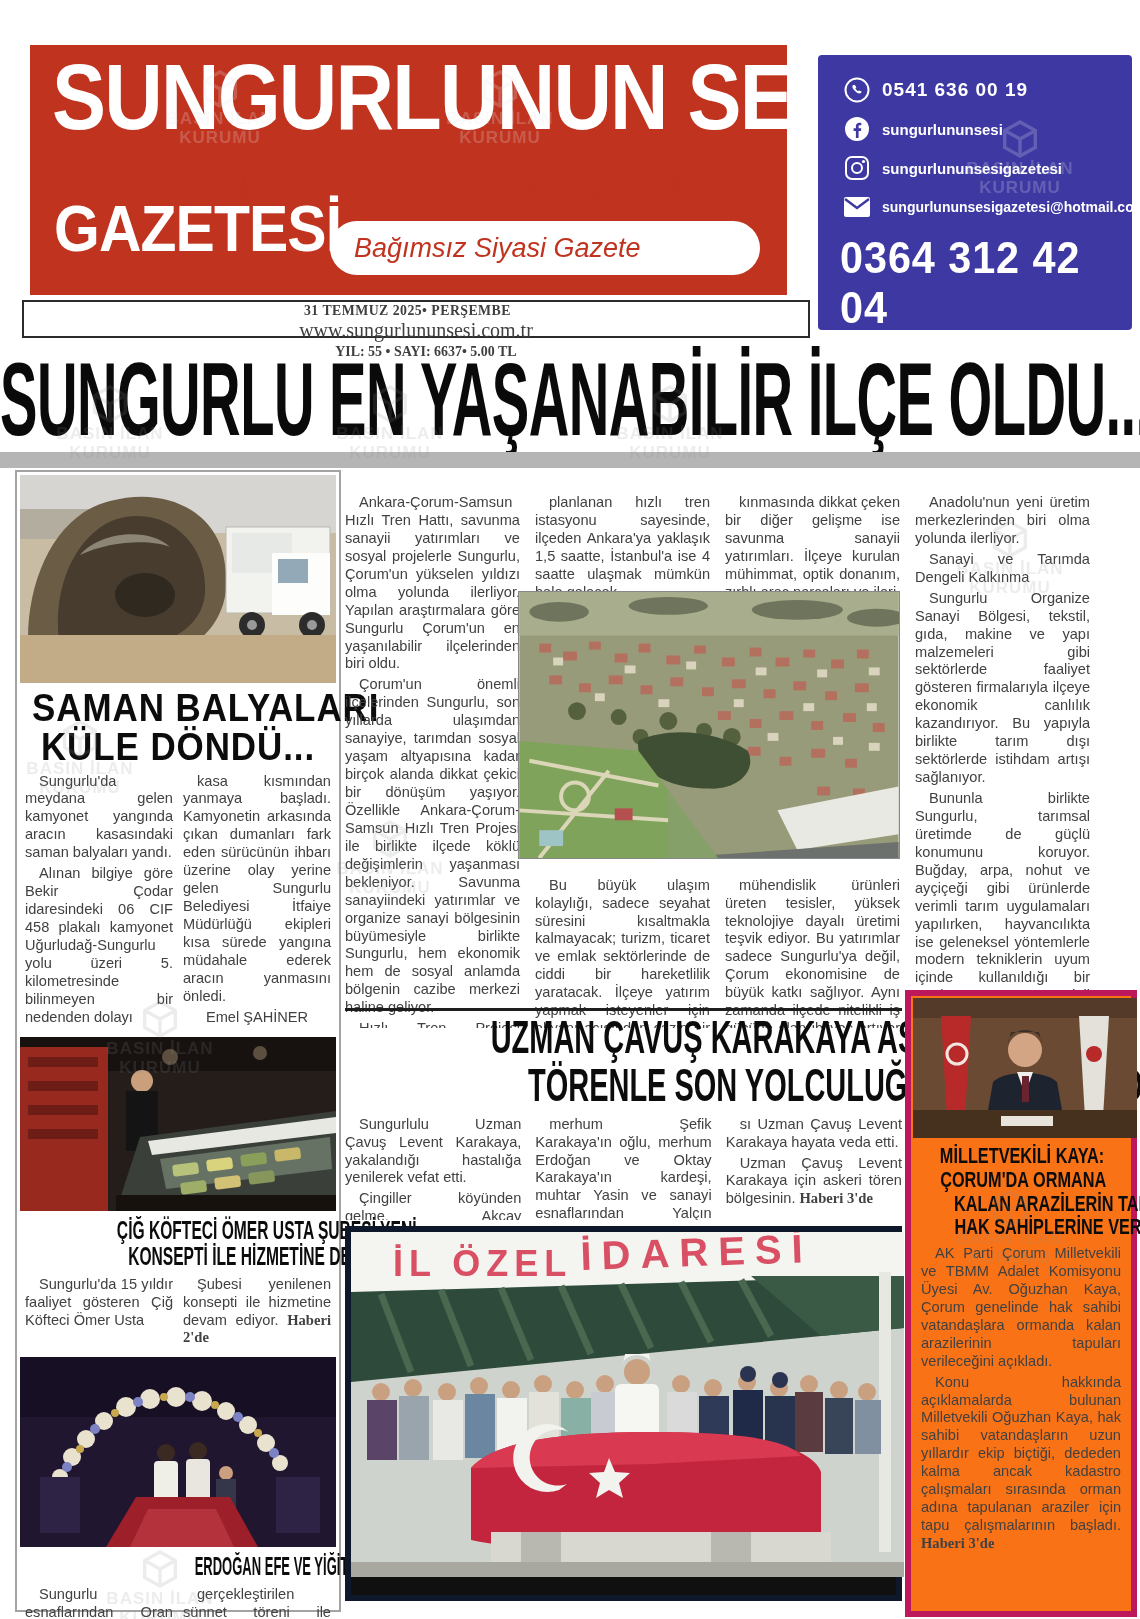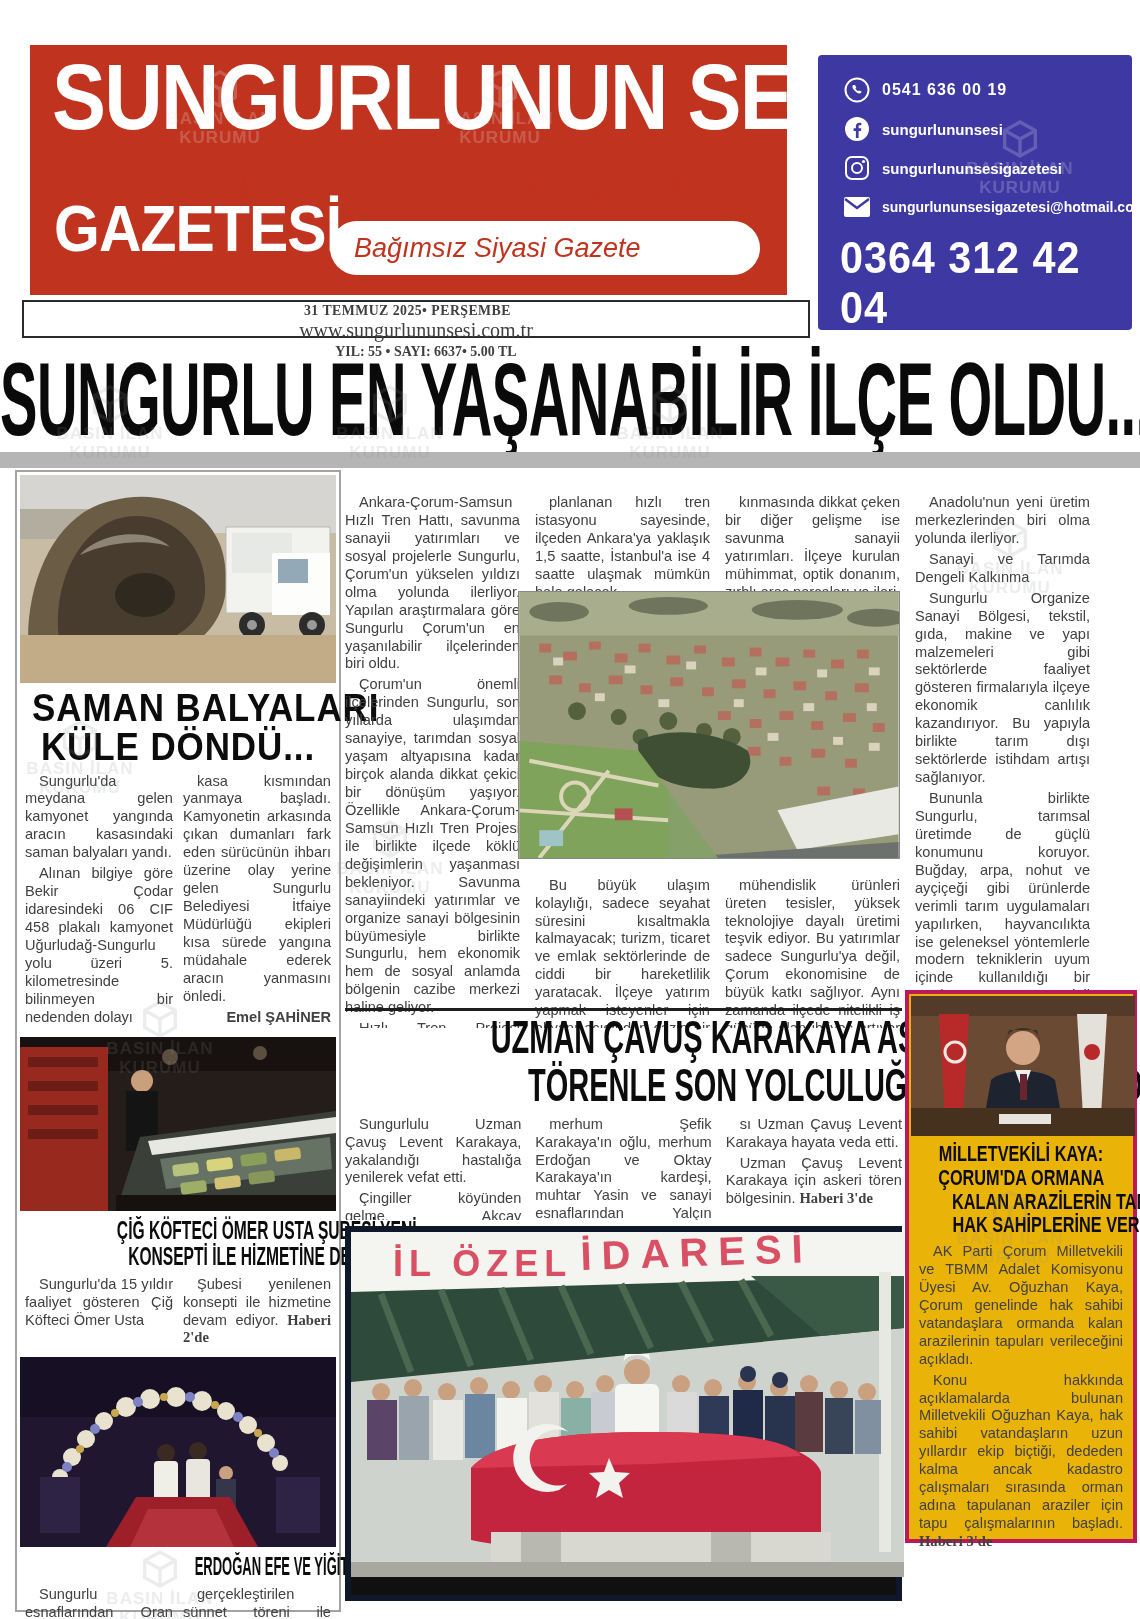--- a/index.html
+++ b/index.html
@@ -22,41 +22,41 @@
   .mast-pill{position:absolute;left:300px;top:176px;width:430px;height:54px;background:#fff;border-radius:28px;
     display:flex;align-items:center;padding-left:24px;box-sizing:border-box;}
   .mast-pill span{color:#c0331f;font-weight:normal;font-style:italic;font-size:27px;}
 
   
   .contact{position:absolute;left:818px;top:55px;width:314px;height:275px;background:#3e38a3;border-radius:4px;
     color:#fff;box-sizing:border-box;padding:22px 0 0 26px;}
   .c-row{display:flex;align-items:center;margin-bottom:13px;}
   .c-ico{width:26px;height:26px;margin-right:12px;flex:0 0 auto;display:flex;align-items:center;justify-content:center;}
   .c-row .lbl{font-weight:bold;font-size:15px;}
-  .c-row .lbl.num{font-size:16px;letter-spacing:1px;}
+  .c-row .lbl.num{font-size:19px;letter-spacing:1px;}
   .c-row .lbl.mail{font-size:14px;}
   .c-phone{font-weight:800;font-size:44px;letter-spacing:1px;margin:4px 0 0 -4px;transform:scaleX(.94);transform-origin:left;}
 
   
   .datestrip{position:absolute;left:22px;top:300px;width:788px;height:38px;border:2px solid #2b2b2b;background:#fff;
     box-sizing:border-box;display:flex;align-items:center;justify-content:space-between;padding:0 14px;flex-direction:column;}
   .datestrip .d1{font-family:"Liberation Serif",serif;font-weight:bold;font-size:15px;letter-spacing:.5px;transform:scaleX(.92);transform-origin:left;}
   .datestrip .d2{font-family:"Liberation Serif",serif;font-size:20px;}
   .datestrip .d3{font-family:"Liberation Serif",serif;font-weight:bold;font-size:15.5px;transform:scaleX(.9);transform-origin:right;}
 
   
   .main-headline{position:absolute;left:0;top:346px;width:1140px;height:106px;overflow:visible;}
   .main-headline span{display:inline-block;white-space:nowrap;font-weight:800;font-size:104px;line-height:1.02;
     color:#0a0a0a;transform:scaleX(.54);transform-origin:left top;letter-spacing:-1px;}
   .gray-bar{position:absolute;left:0;top:452px;width:1140px;height:16px;background:#b5b5b5;}
 
   
   .coltext{font-size:14.6px;line-height:1.23;color:#414141;text-align:justify;}
   .coltext p{margin:0 0 3px;text-indent:14px;}
-  .byline{font-weight:bold;text-align:right;text-indent:0 !important;}
+  .byline{font-weight:normal;text-align:center;text-indent:0 !important;}
   .haberi{font-family:"Liberation Serif",serif;font-weight:bold;}
 
   
   .leftcol{position:absolute;left:15px;top:470px;width:326px;height:1142px;border:2px solid #a3a3a3;box-sizing:border-box;background:#fff;}
   .leftcol .photo{margin:3px;}
   .lc-head{text-align:center;color:#0c0c0c;font-weight:800;line-height:1.02;margin:6px 0 4px;}
   .lc-head span{display:inline-block;white-space:nowrap;}
   .saman-head span{font-size:38px;transform:scaleX(.92);letter-spacing:1px;}
   .cig-head span{font-size:26px;transform:scaleX(.6);letter-spacing:0;}
   .erd-head span{font-size:26px;transform:scaleX(.5);}
@@ -74,21 +74,21 @@
   
   .uzman{position:absolute;left:345px;top:1014px;width:557px;}
   .uz-head{text-align:center;color:#0c0c0c;font-weight:800;line-height:1.04;}
   .uz-head span{display:inline-block;white-space:nowrap;font-size:46px;transform:scaleX(.63);letter-spacing:0;}
   .uz-cols{display:flex;gap:14px;margin-top:6px;height:104px;overflow:hidden;}
   .uz-cols > div{flex:1;}
   .funeral-wrap{margin-top:6px;border:6px solid #0f172a;}
   .black-bar{height:18px;background:#101010;}
 
   
-  .rightcol{position:absolute;left:905px;top:990px;width:232px;height:553px;border:4px solid #be185d;box-sizing:border-box;background:#eab308;}
+  .rightcol{position:absolute;left:905px;top:990px;width:232px;height:627px;border:6px solid #be185d;box-sizing:border-box;background:#f97316;}
   .rc-head{text-align:center;color:#0c0c0c;font-weight:800;line-height:1.08;margin:6px 0 4px;}
   .rc-head span{display:inline-block;white-space:nowrap;font-size:22px;transform:scaleX(.74);}
   .rc-text{padding:2px 10px;}
 
   .photo{display:block;}
 </style>
 </head>
 <body>
 
 <div id="page">

